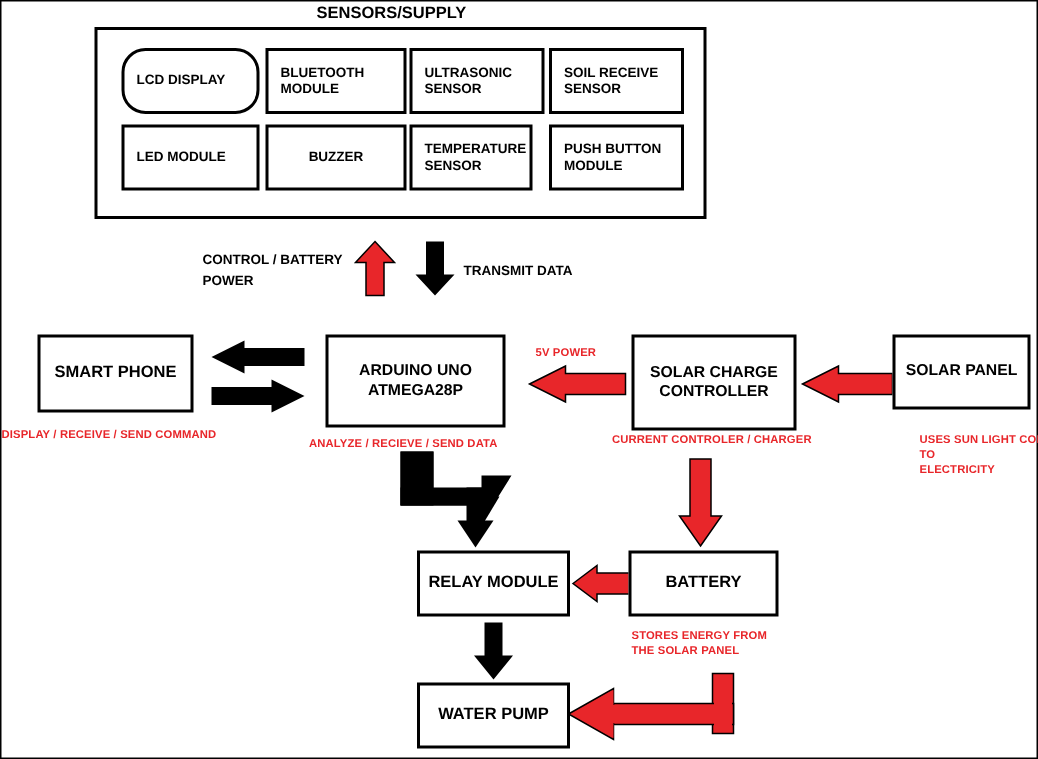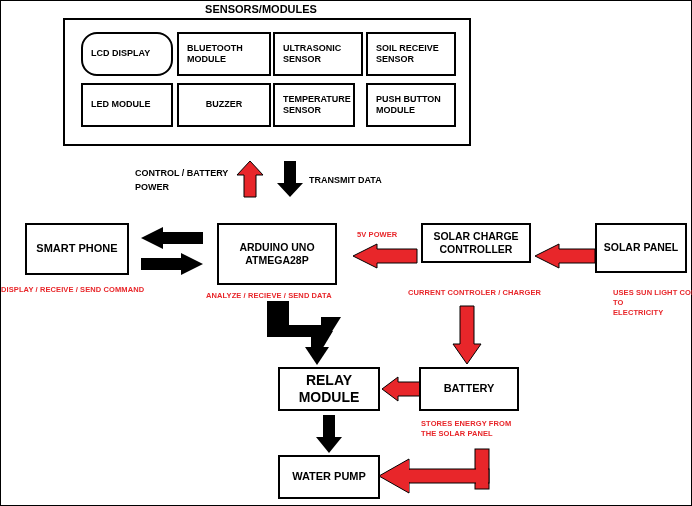--- a/index.html
+++ b/index.html
@@ -16,21 +16,21 @@
   .redtxt{color:#E8262A;font-weight:bold;font-size:7.5px;line-height:1.35;letter-spacing:.1px;}
   .blktxt{color:#000;font-weight:bold;font-size:9px;line-height:1.5;}
   .outer{border:2px solid #000;background:#fff;}
   svg{display:block;overflow:visible;}
 </style>
 </head>
 <body>
 
 <div id="page">
 
-  <div class="abs title" style="left:150px;top:2px;width:220px;height:14px;">SENSORS/MODULES</div>
+  <div class="abs title" style="left:150px;top:2px;width:220px;height:14px;">SENSORS/SUPPLY</div>
 
   <div class="abs outer" style="left:62px;top:17px;width:408px;height:128px;"></div>
 
   <div class="abs box left" style="left:80px;top:31px;width:92px;height:44px;font-size:9px;border-radius:16px;">
     <span>LCD DISPLAY</span>
   </div>
   <div class="abs box left" style="left:176px;top:31px;width:94px;height:44px;font-size:9px;">
     <span>BLUETOOTH MODULE</span>
   </div>
   <div class="abs box left" style="left:272px;top:31px;width:90px;height:44px;font-size:9px;">
@@ -102,21 +102,21 @@
 
   <div class="abs redtxt" style="left:356px;top:229px;width:70px;">
     <span>5V POWER</span>
   </div>
   <div class="abs" style="left:352px;top:243px;width:64px;height:24px;">
     <svg width="64" height="24" viewBox="0 0 64 24">
       <polygon points="0,12 24,0 24,5 64,5 64,19 24,19 24,24" fill="#E8262A" stroke="#000" stroke-width="1"></polygon>
     </svg>
   </div>
 
-  <div class="abs box" style="left:420px;top:222px;width:110px;height:40px;font-size:10.5px;flex-direction:column;">
+  <div class="abs box" style="left:420px;top:222px;width:110px;height:64px;font-size:10.5px;flex-direction:column;">
     <span>SOLAR CHARGE</span>
     <span>CONTROLLER</span>
   </div>
   <div class="abs redtxt" style="left:407px;top:287px;width:180px;">
     <span>CURRENT CONTROLER / CHARGER</span>
   </div>
 
   <div class="abs" style="left:534px;top:243px;width:60px;height:24px;">
     <svg width="60" height="24" viewBox="0 0 60 24">
       <polygon points="0,12 24,0 24,5 60,5 60,19 24,19 24,24" fill="#E8262A" stroke="#000" stroke-width="1"></polygon>
@@ -141,21 +141,21 @@
       <polygon points="46,46 70,46 58,64" fill="#000000"></polygon>
     </svg>
   </div>
 
   <div class="abs" style="left:452px;top:305px;width:28px;height:58px;">
     <svg width="28" height="58" viewBox="0 0 28 58">
       <polygon points="14,58 28,38 21,38 21,0 7,0 7,38 0,38" fill="#E8262A" stroke="#000" stroke-width="1"></polygon>
     </svg>
   </div>
 
-  <div class="abs box" style="left:277px;top:366px;width:102px;height:44px;font-size:14px;">
+  <div class="abs box" style="left:277px;top:366px;width:102px;height:44px;font-size:11px;">
     <span>RELAY MODULE</span>
   </div>
 
   <div class="abs" style="left:381px;top:376px;width:38px;height:24px;">
     <svg width="38" height="24" viewBox="0 0 38 24">
       <polygon points="0,12 16,0 16,5 38,5 38,19 16,19 16,24" fill="#E8262A" stroke="#000" stroke-width="1"></polygon>
     </svg>
   </div>
 
   <div class="abs box" style="left:418px;top:366px;width:100px;height:44px;font-size:11px;">

